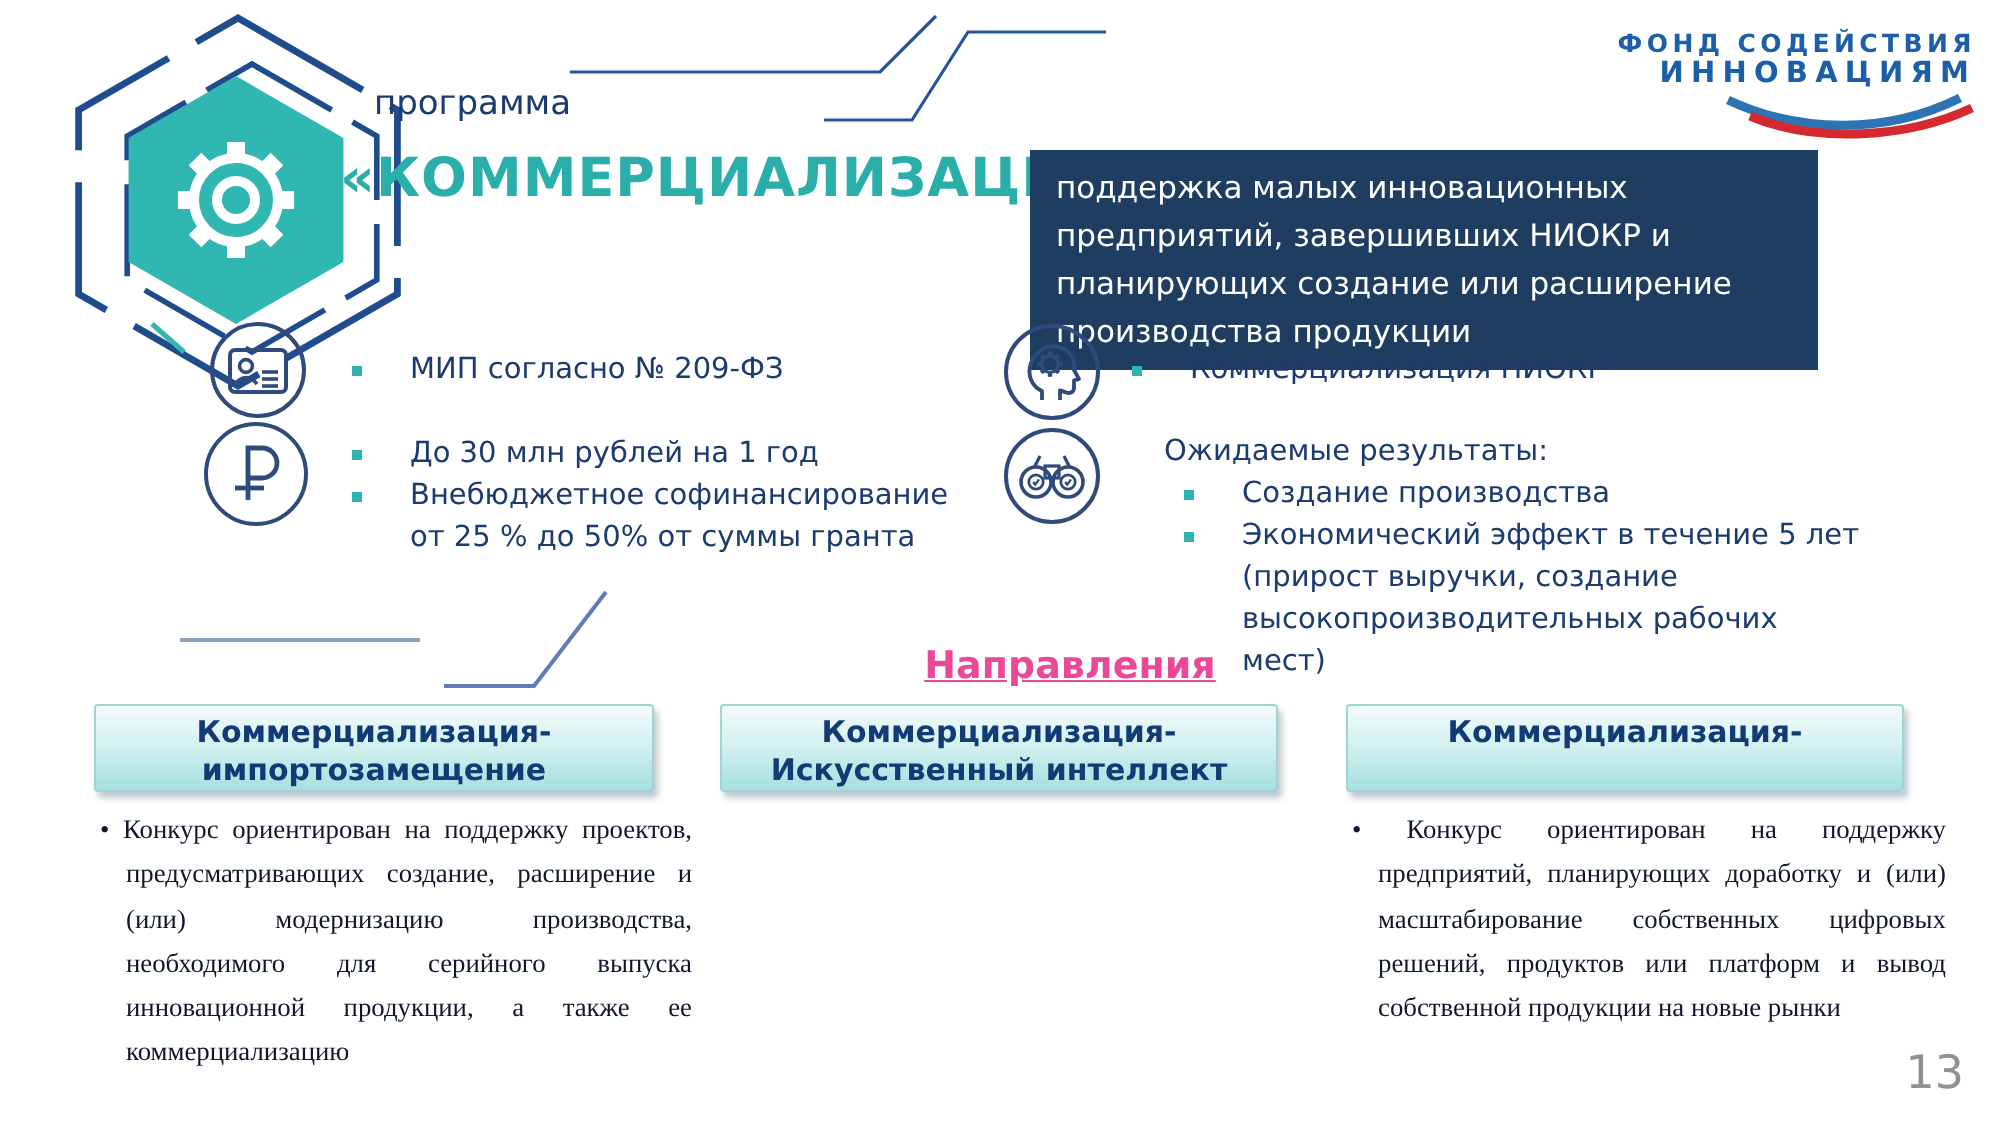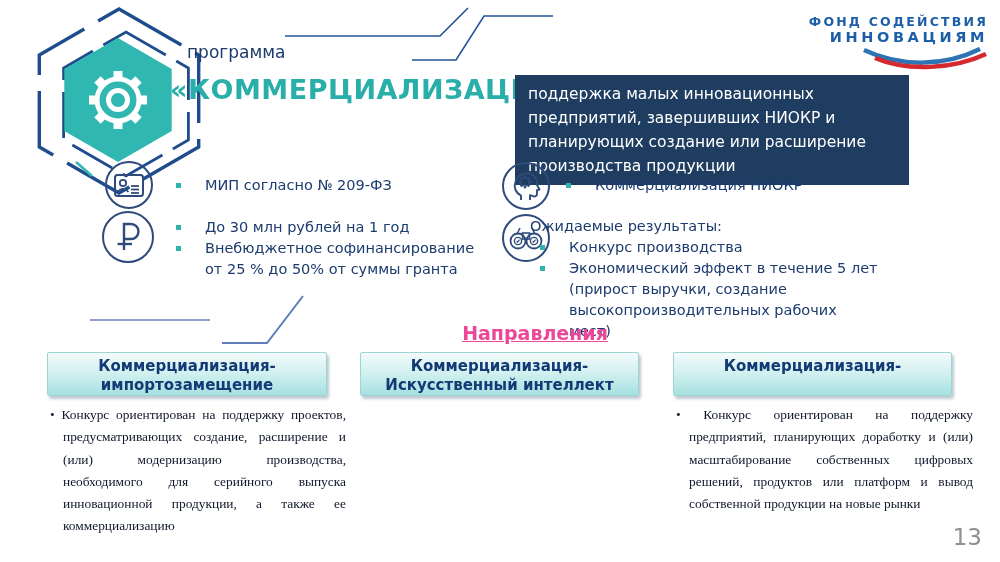--- a/index.html
+++ b/index.html
@@ -153,26 +153,26 @@
     </div>
   </div>
 
   <div class="abs feat-col" style="left:566px;top:175px;width:330px;">
     <div class="bullet-item">
       <span class="sq"></span>
       <span class="bt">Коммерциализация НИОКР</span>
     </div>
   </div>
 
-  <div class="abs feat-col" style="left:530px;top:216px;width:348px;">
+  <div class="abs feat-col" style="left:582px;top:216px;width:348px;">
     <div class="feat-heading">Ожидаемые результаты:</div>
     <div style="padding-left:10px;">
       <div class="bullet-item">
         <span class="sq"></span>
-        <span class="bt">Конкурс производства</span>
+        <span class="bt">Создание производства</span>
       </div>
       <div class="bullet-item">
         <span class="sq"></span>
         <span class="bt">Экономический эффект в течение 5 лет (прирост выручки, создание высокопроизводительных рабочих мест)</span>
       </div>
     </div>
   </div>
 
   <div class="abs dir-heading">Направления</div>
 

